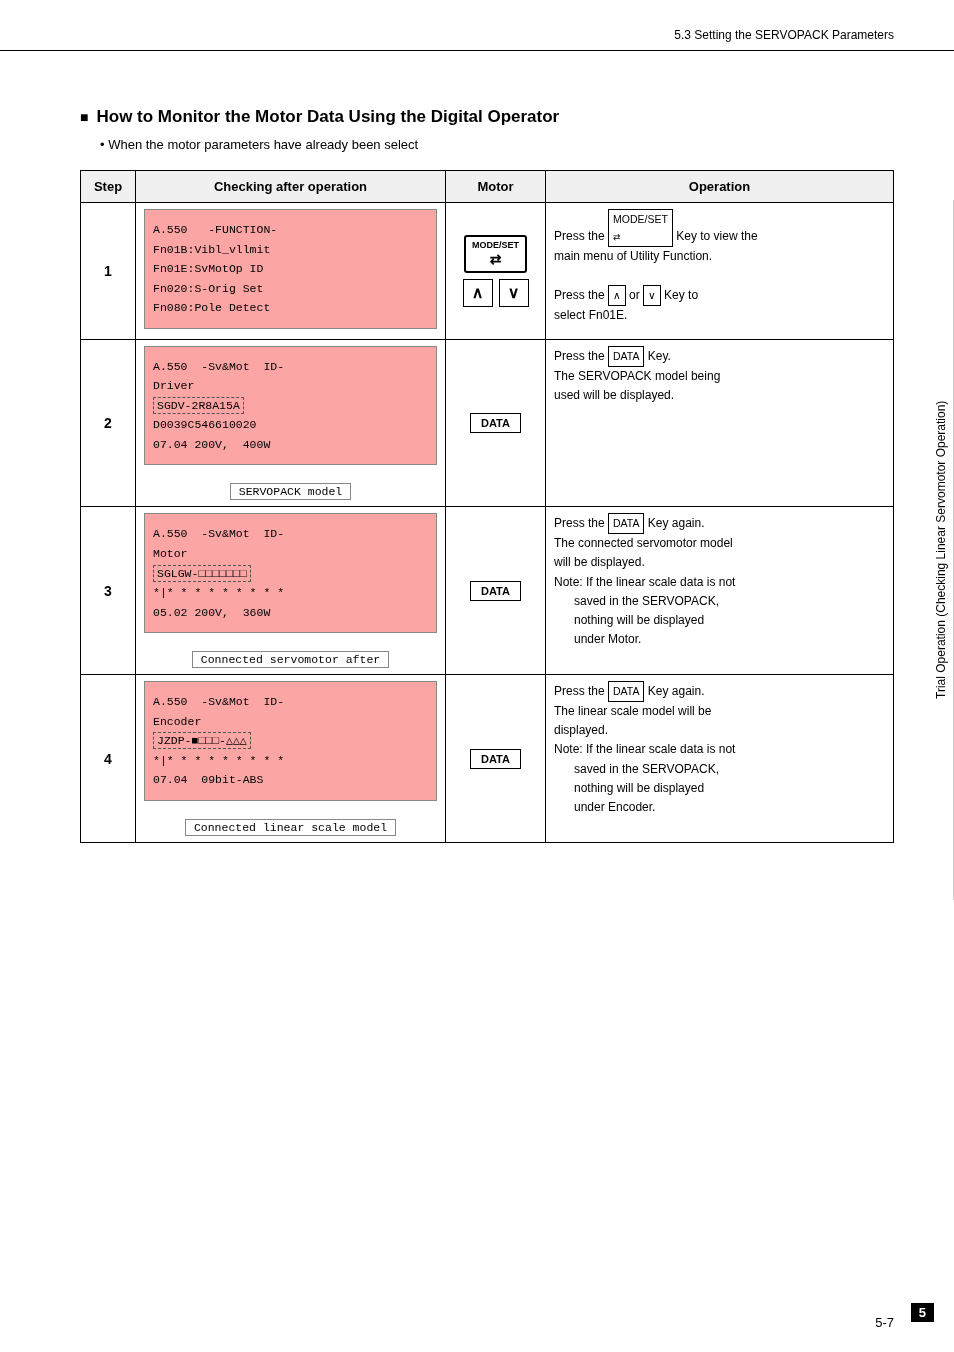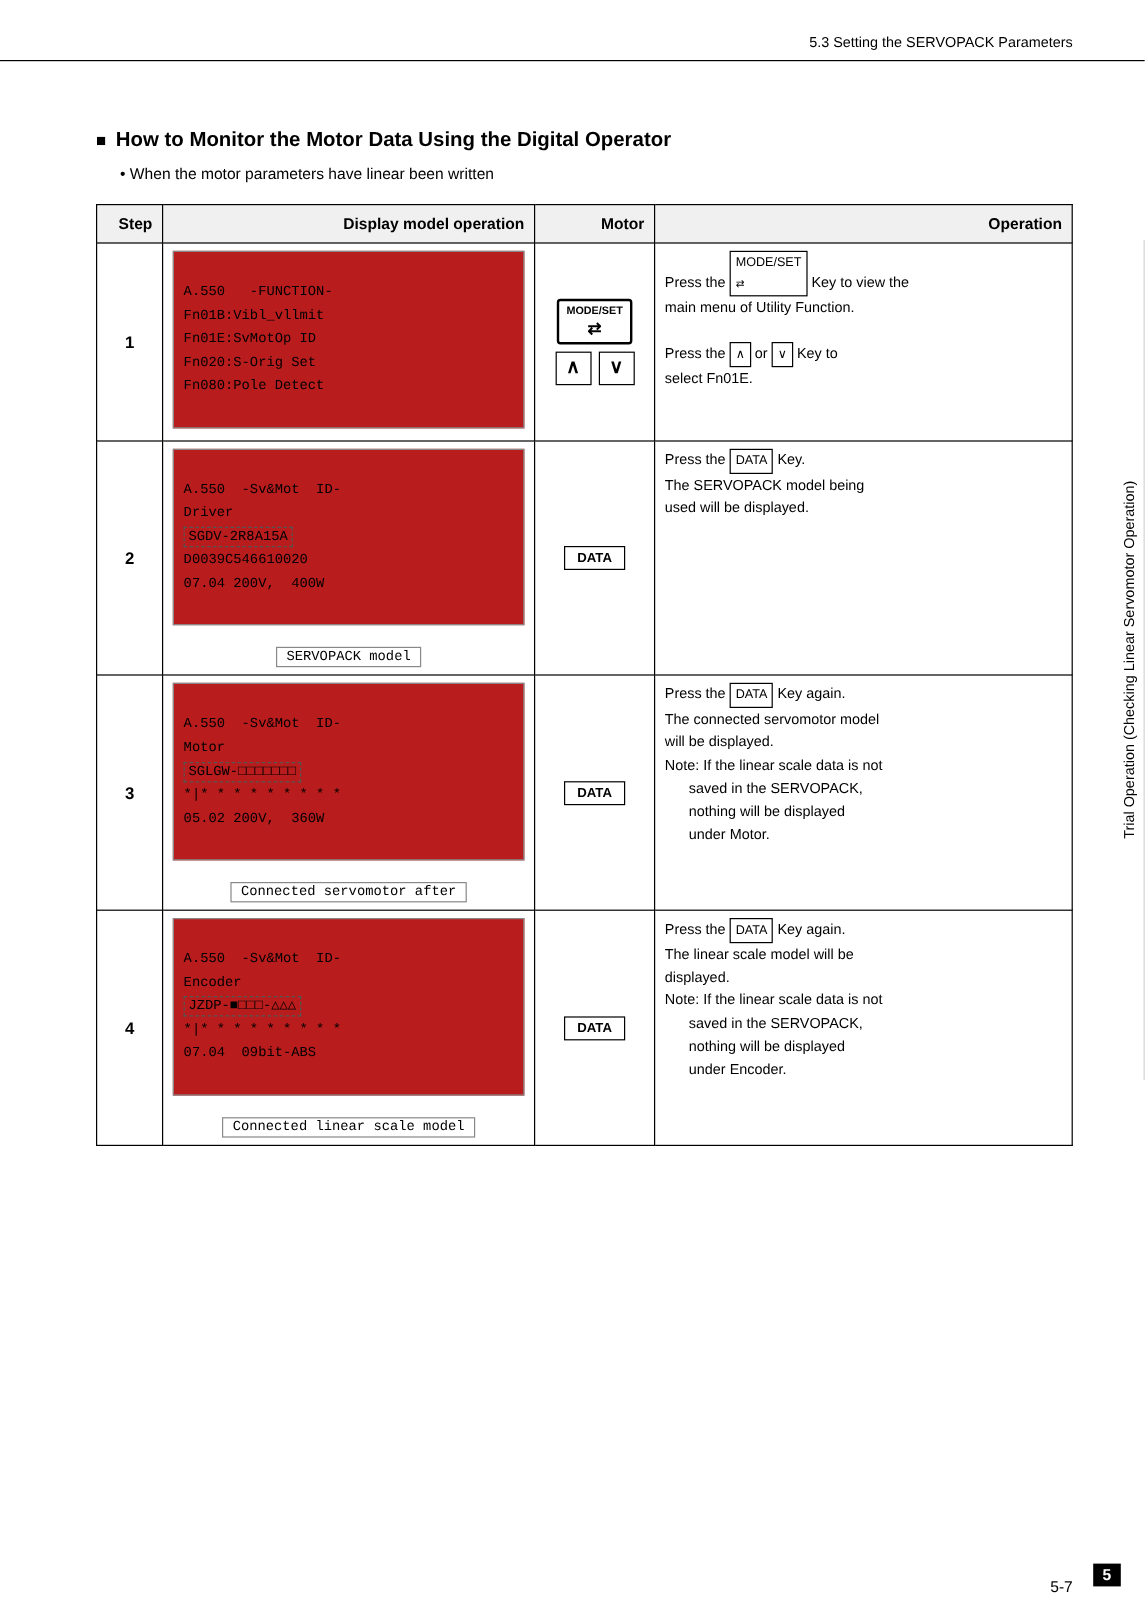--- a/index.html
+++ b/index.html
@@ -57,21 +57,21 @@
     }
 
     .main-table th, .main-table td {
       border: 1px solid #000;
       padding: 6px 8px;
       vertical-align: top;
     }
 
     .main-table thead th {
       background: #f0f0f0;
-      text-align: right;
+      text-align: center;
       font-weight: bold;
       font-size: 13px;
       padding: 8px;
     }
 
     .main-table td.step-col {
       text-align: center;
       vertical-align: middle;
       font-size: 14px;
       font-weight: bold;
@@ -91,22 +91,22 @@
     }
 
     .main-table td.operation-col {
       font-size: 12px;
       line-height: 1.6;
     }
 
     
     .lcd-display {
       border: 1px solid #888;
-      background: #b91c1c;
-      padding: 24px 8px;
+      background: #fca5a5;
+      padding: 10px 8px;
       font-family: 'Courier New', monospace;
       font-size: 11.5px;
       line-height: 1.7;
       margin-bottom: 4px;
       white-space: pre;
     }
 
     .lcd-label {
       text-align: center;
       font-size: 11.5px;
@@ -236,28 +236,28 @@
   <span>5.3  Setting the SERVOPACK Parameters</span>
 </div>
 
 <div class="main-content">
 
   <div class="section-title">
     <span>How to Monitor the Motor Data Using the Digital Operator</span>
   </div>
 
   <div class="subtitle">
-    <span>When the motor parameters have linear been written</span>
+    <span>When the motor parameters have already been select</span>
   </div>
 
   <table class="main-table">
     <thead>
       <tr>
         <th>Step</th>
-        <th>Display model operation</th>
+        <th>Checking after operation</th>
         <th>Motor</th>
         <th>Operation</th>
       </tr>
     </thead>
     <tbody>
 
       <tr>
         <td class="step-col">1</td>
         <td class="display-col">
           <div class="lcd-display">A.550   -FUNCTION-

